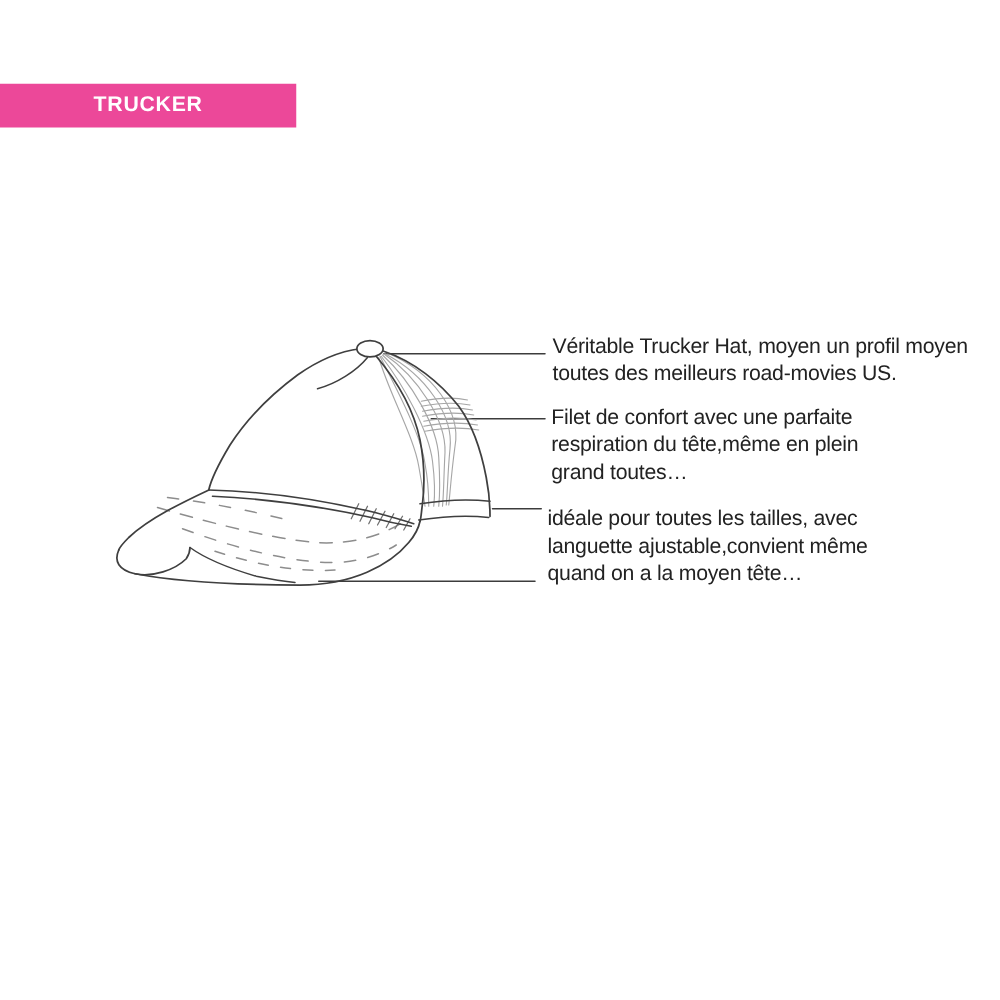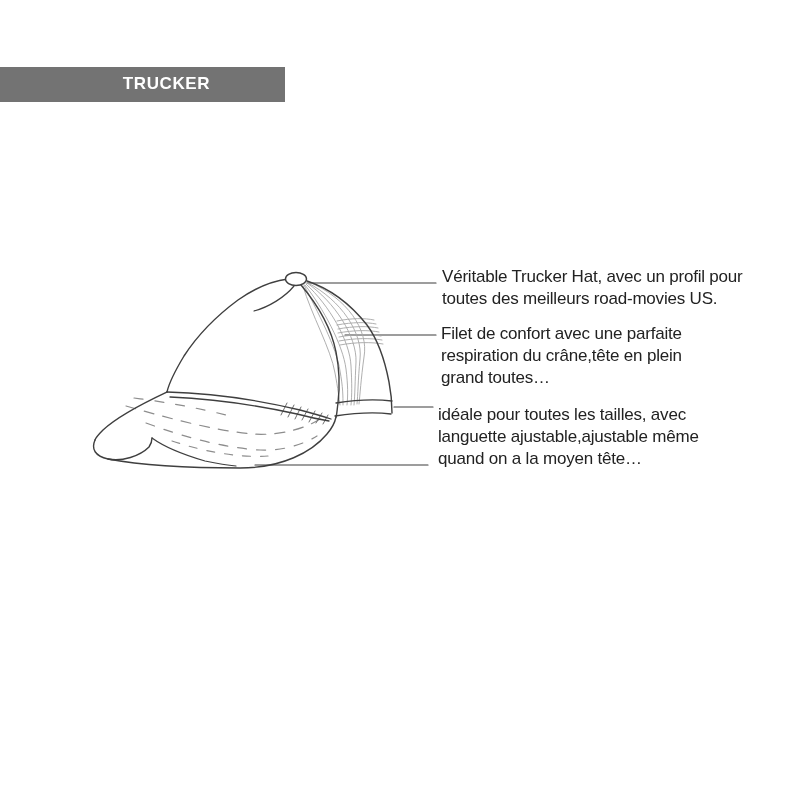--- a/index.html
+++ b/index.html
@@ -25,21 +25,21 @@
   .ann-1{top:266px;padding-left:5px;}
   .ann-2{top:323px;padding-left:4px;}
   .ann-3{top:392px;padding-left:1px;margin-top:12px;}
   .ann-4{top:453px;}
 </style>
 </head>
 <body>
 
 <div class="stage">
 
-  <div class="banner" style="background:#737373;color:#ffffff;padding-left:48px;">
+  <div class="banner" style="background:#ec4899;color:#ffffff;">
     <span class="banner-label">TRUCKER</span>
   </div>
 
   <svg class="hat-svg" viewBox="0 0 800 800" fill="none" stroke-linecap="round" stroke-linejoin="round">
 
     <g stroke="#3c3c3c" stroke-width="1.2">
       <path d="M307,283 H436"></path>
       <path d="M345,335 H436"></path>
       <path d="M394,407 H433"></path>
       <path d="M255,465 H428"></path>
@@ -82,30 +82,30 @@
       <path d="M95,440 C91,449 95,456 108,459 C122,462 140,456 149,447 C151,444 152,441 152,438"></path>
       <path d="M108,459 C140,465 190,468 240,468 C282,468 312,452 327,434 C333,427 335,422 336,417"></path>
       <path stroke-width="1.2" d="M152,438 C163,446 181,454 205,461 C215,463 226,465 236,466"></path>
       <path stroke-width="1.3" d="M336,403 C355,400 374,399 392,401"></path>
       <path stroke-width="1.3" d="M335,416 C355,413 374,412 391,414"></path>
       <ellipse cx="296" cy="279" rx="10.5" ry="6.5" fill="#ffffff"></ellipse>
     </g>
   </svg>
 
   <div class="ann ann-1">
-    <div>Véritable Trucker Hat, avec un profil pour</div>
+    <div>Véritable Trucker Hat, moyen un profil moyen</div>
     <div>toutes des meilleurs road-movies US.</div>
   </div>
 
   <div class="ann ann-2">
     <div>Filet de confort avec une parfaite</div>
-    <div>respiration du crâne,tête en plein</div>
+    <div>respiration du tête,même en plein</div>
     <div>grand toutes…</div>
   </div>
 
   <div class="ann ann-3">
     <div>idéale pour toutes les tailles, avec</div>
-    <div>languette ajustable,ajustable même</div>
+    <div>languette ajustable,convient même</div>
     <div>quand on a la moyen tête…</div>
   </div>
 
 
 </div>
 
 </body></html>

